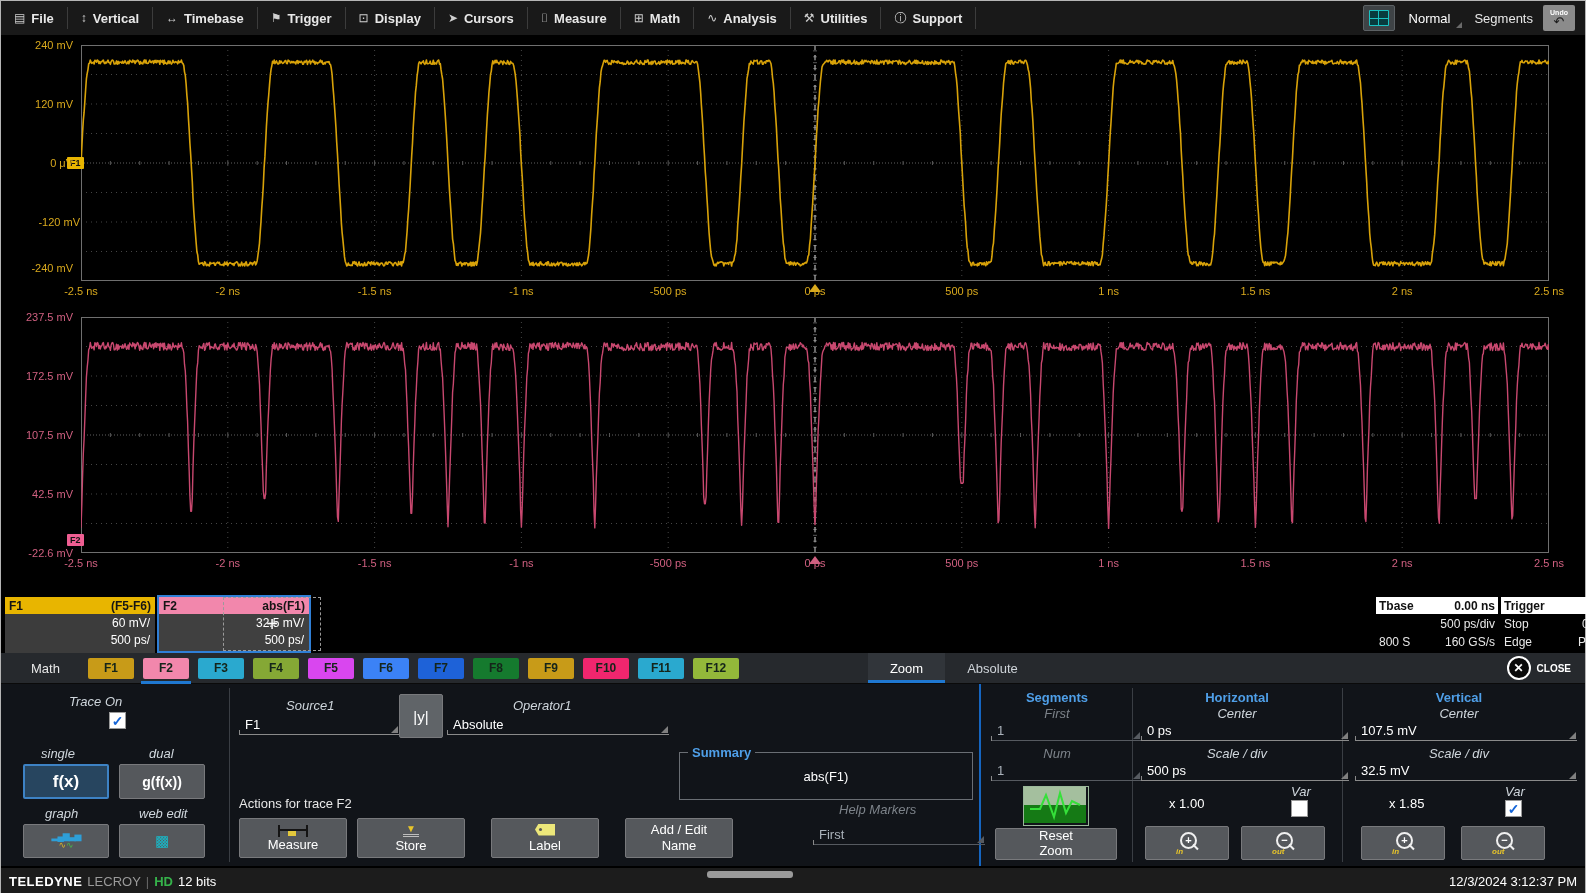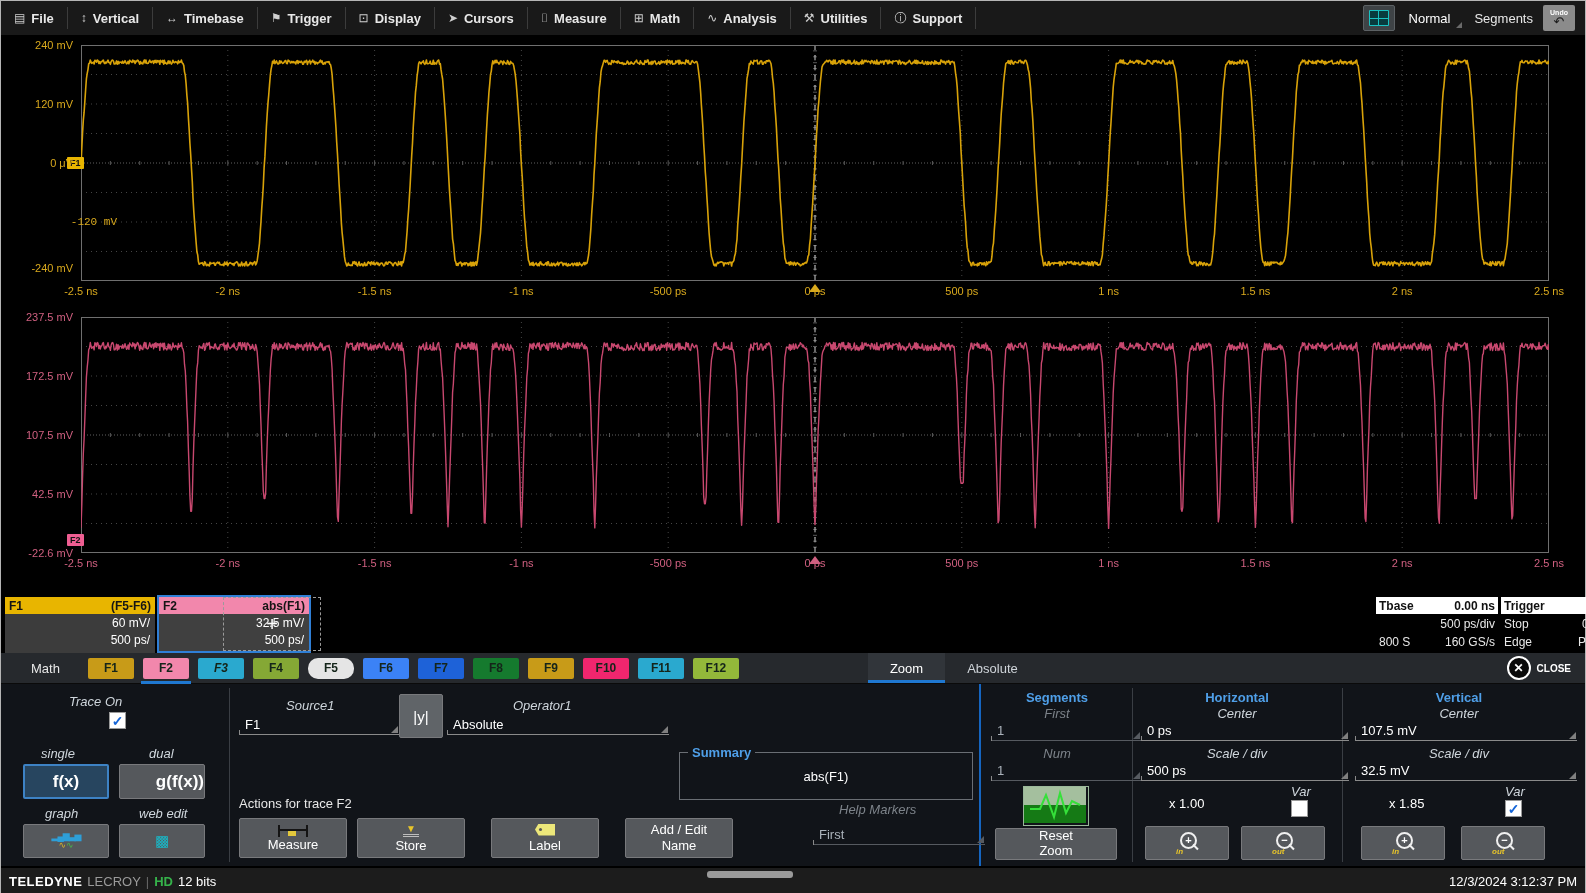--- a/index.html
+++ b/index.html
@@ -87,21 +87,21 @@
   .fld.dim::after{border-bottom-color:#565a60;}
   .gbtn{background:#55585c;border:1px solid #78797c;border-radius:2px;color:#fff;
         display:flex;align-items:center;justify-content:center;box-sizing:border-box;}
   .cb{width:17px;height:17px;background:#fff;border:1px solid #9a9a9a;display:flex;
       align-items:center;justify-content:center;font-size:14px;font-weight:bold;color:#1565d8;box-sizing:border-box;}
   .abs-pos{position:absolute;}
 
   
   #fx-btn{background:#27455f;border:2px solid #3d82c4;font-weight:bold;font-size:17px;color:#fff;
           border-radius:2px;display:flex;align-items:center;justify-content:center;box-sizing:border-box;}
-  #gfx-btn{font-weight:bold;font-size:17px;justify-content:flex-end;}
+  #gfx-btn{font-weight:bold;font-size:14px;}
   .icon-stack{display:flex;flex-direction:column;align-items:center;line-height:1;}
   .bars{color:#2e9fd8;font-size:9px;letter-spacing:-1px;}
   
   .meas-icon{width:26px;height:12px;border-left:2px solid #141414;border-right:2px solid #141414;position:relative;}
   .meas-icon::before{content:"";position:absolute;left:-2px;right:-2px;top:4px;height:2px;background:#141414;}
   .meas-icon::after{content:"";position:absolute;left:8px;top:6px;width:8px;height:5px;background:#e3c83c;}
   .store-icon{display:flex;flex-direction:column;align-items:center;line-height:1;}
   .store-icon .arr{color:#e8c52a;font-size:10px;}
   .store-icon .base{width:16px;height:4px;background:repeating-linear-gradient(#bdbdbd 0 1px,transparent 1px 2px);}
   .label-icon{width:20px;height:12px;background:#ece77a;clip-path:polygon(0 50%,18% 0,100% 0,100% 100%,18% 100%);
@@ -311,21 +311,21 @@
         <rect x="0.5" y="0.5" width="1467" height="235" fill="none" stroke="#6f6f6f"></rect>
         <polyline points="0.0,119.9 0.8,103.3 1.5,88.8 2.3,75.4 3.1,67.2 3.9,55.6 4.6,45.3 5.4,33.8 6.2,28.5 7.0,24.3 7.7,18.9 8.5,18.2 9.3,15.0 10.0,17.0 10.8,18.3 11.6,17.6 12.4,17.2 13.1,19.0 13.9,15.2 14.7,15.6 15.5,17.2 16.2,15.1 17.0,15.4 17.8,18.4 18.5,16.6 19.3,18.6 20.1,16.9 20.9,16.8 21.6,15.5 22.4,15.1 23.2,18.0 24.0,18.6 24.7,17.1 25.5,18.0 26.3,16.4 27.0,15.1 27.8,17.5 28.6,17.5 29.4,19.3 30.1,16.6 30.9,15.3 31.7,15.1 32.5,16.3 33.2,19.0 34.0,19.0 34.8,18.1 35.5,15.9 36.3,19.2 37.1,16.2 37.9,18.7 38.6,17.1 39.4,17.2 40.2,17.1 40.9,18.2 41.7,16.2 42.5,18.1 43.3,17.4 44.0,15.7 44.8,17.4 45.6,18.8 46.4,18.1 47.1,16.4 47.9,18.7 48.7,15.3 49.4,16.2 50.2,16.5 51.0,17.4 51.8,15.1 52.5,16.8 53.3,15.8 54.1,18.5 54.9,16.0 55.6,16.7 56.4,15.1 57.2,15.5 57.9,17.0 58.7,19.3 59.5,16.5 60.3,18.4 61.0,18.1 61.8,18.9 62.6,16.3 63.4,15.0 64.1,18.0 64.9,15.1 65.7,18.3 66.4,18.5 67.2,18.3 68.0,16.6 68.8,15.2 69.5,17.0 70.3,17.6 71.1,16.2 71.9,16.0 72.6,18.4 73.4,15.5 74.2,17.5 74.9,15.2 75.7,17.7 76.5,15.7 77.3,16.6 78.0,15.7 78.8,19.3 79.6,15.4 80.4,16.5 81.1,17.3 81.9,15.4 82.7,19.1 83.4,15.4 84.2,18.3 85.0,18.1 85.8,19.1 86.5,18.0 87.3,15.9 88.1,18.5 88.9,16.1 89.6,17.6 90.4,19.1 91.2,17.8 91.9,15.3 92.7,17.2 93.5,17.7 94.3,16.7 95.0,17.2 95.8,17.0 96.6,18.8 97.4,15.6 98.1,17.7 98.9,16.7 99.7,17.1 100.4,15.1 101.2,17.9 102.0,18.6 102.8,20.6 103.5,26.8 104.3,30.4 105.1,38.9 105.9,50.6 106.6,57.8 107.4,72.6 108.2,85.1 108.9,98.2 109.7,109.9 110.5,123.7 111.3,136.6 112.0,152.9 112.8,166.5 113.6,177.4 114.3,186.5 115.1,197.1 115.9,206.8 116.7,209.9 117.4,216.5 118.2,219.2 119.0,218.8 119.8,218.0 120.5,218.3 121.3,217.7 122.1,219.6 122.8,220.5 123.6,216.7 124.4,217.5 125.2,220.3 125.9,220.7 126.7,219.3 127.5,220.3 128.3,221.0 129.0,217.3 129.8,218.8 130.6,218.3 131.3,218.3 132.1,218.2 132.9,217.6 133.7,219.9 134.4,220.2 135.2,218.0 136.0,217.9 136.8,217.0 137.5,218.4 138.3,217.4 139.1,219.8 139.8,219.7 140.6,219.9 141.4,220.0 142.2,219.1 142.9,220.7 143.7,217.0 144.5,219.3 145.3,219.5 146.0,216.9 146.8,220.7 147.6,218.8 148.3,218.2 149.1,217.6 149.9,218.3 150.7,218.5 151.4,219.6 152.2,218.6 153.0,220.5 153.8,218.0 154.5,218.0 155.3,216.9 156.1,217.0 156.8,218.1 157.6,220.9 158.4,219.3 159.2,221.0 159.9,219.2 160.7,217.2 161.5,220.8 162.3,219.4 163.0,218.7 163.8,220.9 164.6,217.3 165.3,216.9 166.1,220.6 166.9,220.7 167.7,219.5 168.4,219.6 169.2,217.3 170.0,218.7 170.8,217.8 171.5,219.9 172.3,218.3 173.1,217.3 173.8,216.6 174.6,219.9 175.4,218.5 176.2,215.7 176.9,210.5 177.7,204.6 178.5,198.1 179.3,185.9 180.0,176.5 180.8,162.6 181.6,151.8 182.3,140.6 183.1,122.8 183.9,111.9 184.7,96.1 185.4,81.9 186.2,69.0 187.0,57.9 187.7,50.3 188.5,40.1 189.3,30.7 190.1,24.2 190.8,20.8 191.6,16.2 192.4,18.1 193.2,15.1 193.9,18.7 194.7,17.2 195.5,15.9 196.2,18.0 197.0,19.1 197.8,18.7 198.6,15.7 199.3,17.9 200.1,16.2 200.9,17.4 201.7,18.4 202.4,18.0 203.2,17.1 204.0,15.8 204.7,15.5 205.5,18.3 206.3,18.7 207.1,15.1 207.8,16.2 208.6,16.0 209.4,18.0 210.2,17.7 210.9,16.4 211.7,17.7 212.5,16.6 213.2,17.7 214.0,17.1 214.8,19.0 215.6,16.1 216.3,15.7 217.1,18.4 217.9,16.1 218.7,17.2 219.4,17.4 220.2,16.1 221.0,17.2 221.7,19.1 222.5,19.1 223.3,16.2 224.1,17.4 224.8,16.3 225.6,15.3 226.4,19.4 227.2,16.7 227.9,16.8 228.7,15.3 229.5,18.9 230.2,16.8 231.0,16.8 231.8,15.2 232.6,17.4 233.3,16.3 234.1,19.3 234.9,17.1 235.7,17.7 236.4,18.9 237.2,17.5 238.0,17.6 238.7,16.3 239.5,15.2 240.3,17.5 241.1,15.9 241.8,19.0 242.6,19.3 243.4,17.5 244.2,18.9 244.9,17.0 245.7,17.0 246.5,16.8 247.2,17.4 248.0,16.5 248.8,19.2 249.6,19.9 250.3,23.5 251.1,29.6 251.9,41.1 252.7,50.3 253.4,59.9 254.2,71.3 255.0,83.5 255.7,97.2 256.5,109.5 257.3,124.0 258.1,139.1 258.8,150.0 259.6,163.1 260.4,178.4 261.1,187.3 261.9,194.8 262.7,203.1 263.5,211.9 264.2,216.2 265.0,218.4 265.8,220.9 266.6,220.0 267.3,218.1 268.1,220.1 268.9,220.1 269.6,220.5 270.4,220.0 271.2,220.5 272.0,216.9 272.7,218.1 273.5,216.7 274.3,219.3 275.1,217.2 275.8,220.0 276.6,220.9 277.4,218.5 278.1,216.9 278.9,220.5 279.7,220.5 280.5,218.9 281.2,219.0 282.0,221.0 282.8,219.6 283.6,217.6 284.3,220.6 285.1,219.4 285.9,220.4 286.6,217.7 287.4,216.8 288.2,218.4 289.0,217.5 289.7,220.0 290.5,216.7 291.3,218.3 292.1,219.4 292.8,217.0 293.6,219.2 294.4,219.7 295.1,218.0 295.9,217.3 296.7,219.5 297.5,218.2 298.2,220.4 299.0,219.4 299.8,218.3 300.6,218.0 301.3,218.5 302.1,219.9 302.9,220.9 303.6,220.4 304.4,217.8 305.2,217.0 306.0,219.2 306.7,219.1 307.5,217.1 308.3,217.0 309.1,217.1 309.8,217.9 310.6,218.0 311.4,219.9 312.1,220.8 312.9,218.9 313.7,217.8 314.5,217.5 315.2,218.7 316.0,220.2 316.8,220.5 317.6,216.6 318.3,219.2 319.1,219.5 319.9,216.7 320.6,220.9 321.4,216.6 322.2,217.7 323.0,214.0 323.7,209.4 324.5,206.3 325.3,196.1 326.1,186.4 326.8,174.7 327.6,164.7 328.4,151.6 329.1,140.7 329.9,125.4 330.7,110.8 331.5,98.1 332.2,83.3 333.0,70.0 333.8,59.0 334.5,47.4 335.3,40.4 336.1,30.8 336.9,25.3 337.6,18.8 338.4,16.9 339.2,17.6 340.0,18.8 340.7,17.3 341.5,17.2 342.3,15.8 343.0,18.2 343.8,19.3 344.6,18.2 345.4,15.0 346.1,18.6 346.9,18.7 347.7,18.5 348.5,18.1 349.2,16.2 350.0,18.9 350.8,19.1 351.5,19.1 352.3,15.2 353.1,19.3 353.9,17.7 354.6,18.5 355.4,19.0 356.2,16.5 357.0,15.4 357.7,15.1 358.5,19.1 359.3,18.6 360.0,24.4 360.8,29.7 361.6,34.0 362.4,44.4 363.1,53.3 363.9,64.5 364.7,76.9 365.5,90.1 366.2,102.7 367.0,118.5 367.8,133.4 368.5,145.9 369.3,157.9 370.1,169.7 370.9,182.2 371.6,194.1 372.4,198.8 373.2,207.4 374.0,215.4 374.7,216.8 375.5,220.3 376.3,218.7 377.0,220.4 377.8,218.0 378.6,218.0 379.4,217.1 380.1,217.9 380.9,221.0 381.7,218.6 382.5,219.3 383.2,217.8 384.0,219.8 384.8,217.8 385.5,217.8 386.3,218.5 387.1,220.8 387.9,218.7 388.6,220.0 389.4,217.3 390.2,221.0 391.0,217.3 391.7,220.7 392.5,217.3 393.3,220.6 394.0,218.0 394.8,216.9 395.6,220.2 396.4,216.5 397.1,210.1 397.9,203.2 398.7,195.7 399.5,188.1 400.2,177.8 401.0,163.3 401.8,151.3 402.5,138.1 403.3,123.3 404.1,112.8 404.9,97.4 405.6,83.7 406.4,69.6 407.2,58.9 407.9,47.9 408.7,39.4 409.5,29.7 410.3,26.1 411.0,19.8 411.8,15.9 412.6,18.8 413.4,17.3 414.1,15.3 414.9,17.8 415.7,15.2 416.4,17.5 417.2,17.6 418.0,19.1 418.8,18.0 419.5,16.1 420.3,16.1 421.1,17.2 421.9,19.4 422.6,16.0 423.4,17.5 424.2,17.9 424.9,18.8 425.7,19.0 426.5,15.6 427.3,17.0 428.0,19.3 428.8,19.4 429.6,16.4 430.4,18.0 431.1,18.1 431.9,18.5 432.7,20.7 433.4,24.7 434.2,29.2 435.0,36.0 435.8,45.7 436.5,54.9 437.3,66.3 438.1,77.9 438.9,89.4 439.6,105.9 440.4,120.2 441.2,131.5 441.9,143.9 442.7,160.0 443.5,172.8 444.3,182.1 445.0,191.0 445.8,202.2 446.6,206.8 447.4,215.1 448.1,216.6 448.9,220.2 449.7,219.4 450.4,217.9 451.2,220.2 452.0,217.2 452.8,220.6 453.5,219.5 454.3,218.9 455.1,217.9 455.9,220.0 456.6,220.6 457.4,218.7 458.2,220.8 458.9,217.2 459.7,216.9 460.5,219.6 461.3,219.0 462.0,219.9 462.8,220.1 463.6,219.2 464.4,218.9 465.1,217.5 465.9,220.4 466.7,216.8 467.4,216.8 468.2,220.4 469.0,220.4 469.8,220.5 470.5,218.1 471.3,220.8 472.1,219.0 472.9,218.2 473.6,220.4 474.4,220.9 475.2,218.8 475.9,219.3 476.7,217.2 477.5,220.5 478.3,218.8 479.0,217.8 479.8,217.5 480.6,217.2 481.3,218.2 482.1,220.6 482.9,218.3 483.7,218.7 484.4,219.9 485.2,218.2 486.0,220.7 486.8,221.0 487.5,218.8 488.3,220.3 489.1,220.5 489.8,219.5 490.6,218.8 491.4,218.3 492.2,220.7 492.9,219.5 493.7,218.1 494.5,219.3 495.3,220.5 496.0,217.8 496.8,220.5 497.6,220.4 498.3,217.6 499.1,219.3 499.9,219.4 500.7,220.8 501.4,219.9 502.2,218.8 503.0,217.5 503.8,219.8 504.5,217.6 505.3,218.7 506.1,217.9 506.8,214.4 507.6,210.0 508.4,202.3 509.2,192.2 509.9,183.1 510.7,168.7 511.5,157.3 512.3,146.5 513.0,129.9 513.8,118.4 514.6,102.8 515.3,88.9 516.1,77.6 516.9,66.2 517.7,52.8 518.4,42.6 519.2,36.7 520.0,26.8 520.8,22.7 521.5,20.9 522.3,18.0 523.1,15.3 523.8,15.4 524.6,17.2 525.4,16.0 526.2,15.4 526.9,17.5 527.7,19.3 528.5,18.0 529.3,18.8 530.0,19.4 530.8,15.5 531.6,16.1 532.3,17.6 533.1,15.8 533.9,16.7 534.7,17.1 535.4,16.6 536.2,18.1 537.0,15.9 537.8,16.7 538.5,18.2 539.3,18.3 540.1,17.7 540.8,18.6 541.6,17.6 542.4,19.4 543.2,18.3 543.9,19.1 544.7,19.2 545.5,18.4 546.3,16.1 547.0,16.9 547.8,19.3 548.6,18.2 549.3,18.8 550.1,16.8 550.9,18.1 551.7,18.3 552.4,19.1 553.2,18.7 554.0,16.7 554.7,16.6 555.5,15.1 556.3,17.5 557.1,18.1 557.8,18.2 558.6,19.2 559.4,15.7 560.2,17.6 560.9,18.0 561.7,19.4 562.5,18.6 563.2,19.4 564.0,15.5 564.8,17.2 565.6,17.3 566.3,15.1 567.1,15.1 567.9,19.2 568.7,18.4 569.4,17.2 570.2,19.4 571.0,16.3 571.7,19.0 572.5,17.1 573.3,16.1 574.1,16.1 574.8,18.6 575.6,19.4 576.4,18.2 577.2,18.2 577.9,16.7 578.7,19.2 579.5,18.6 580.2,15.8 581.0,17.7 581.8,16.5 582.6,16.6 583.3,17.8 584.1,16.5 584.9,15.8 585.7,19.3 586.4,15.1 587.2,16.8 588.0,17.4 588.7,15.6 589.5,18.7 590.3,16.8 591.1,15.8 591.8,19.3 592.6,18.7 593.4,19.0 594.2,18.5 594.9,15.8 595.7,17.6 596.5,16.4 597.2,15.3 598.0,19.2 598.8,15.4 599.6,18.1 600.3,18.8 601.1,17.2 601.9,18.1 602.7,17.6 603.4,18.6 604.2,18.9 605.0,15.0 605.7,15.3 606.5,17.4 607.3,15.6 608.1,18.6 608.8,19.1 609.6,19.3 610.4,17.0 611.2,15.7 611.9,16.6 612.7,17.3 613.5,17.9 614.2,17.3 615.0,16.5 615.8,16.8 616.6,19.3 617.3,24.4 618.1,30.9 618.9,37.6 619.7,48.4 620.4,60.2 621.2,71.4 622.0,84.1 622.7,98.7 623.5,111.0 624.3,127.0 625.1,137.3 625.8,150.6 626.6,162.9 627.4,177.1 628.1,188.0 628.9,197.5 629.7,206.1 630.5,211.8 631.2,213.7 632.0,216.4 632.8,219.9 633.6,220.6 634.3,219.1 635.1,220.9 635.9,218.8 636.6,217.3 637.4,218.3 638.2,217.2 639.0,217.4 639.7,216.9 640.5,216.9 641.3,217.3 642.1,217.8 642.8,220.9 643.6,218.0 644.4,217.9 645.1,218.8 645.9,218.0 646.7,217.9 647.5,219.4 648.2,217.3 649.0,217.3 649.8,217.2 650.6,221.0 651.3,217.0 652.1,217.0 652.9,215.4 653.6,211.2 654.4,208.6 655.2,200.5 656.0,194.3 656.7,180.0 657.5,169.6 658.3,157.6 659.1,144.5 659.8,131.6 660.6,120.2 661.4,104.8 662.1,91.4 662.9,76.7 663.7,65.9 664.5,54.8 665.2,45.5 666.0,33.3 666.8,29.3 667.6,24.4 668.3,18.5 669.1,19.4 669.9,16.0 670.6,17.8 671.4,17.9 672.2,19.2 673.0,15.3 673.7,15.8 674.5,16.0 675.3,15.6 676.1,15.2 676.8,18.9 677.6,18.4 678.4,18.7 679.1,16.6 679.9,15.8 680.7,16.0 681.5,19.2 682.2,19.1 683.0,17.3 683.8,16.9 684.6,18.2 685.3,15.8 686.1,15.9 686.9,16.5 687.6,15.2 688.4,15.5 689.2,16.8 690.0,18.7 690.7,23.5 691.5,32.3 692.3,38.1 693.1,47.5 693.8,60.2 694.6,70.4 695.4,82.6 696.1,97.1 696.9,112.4 697.7,123.4 698.5,137.4 699.2,153.4 700.0,163.8 700.8,176.8 701.5,187.7 702.3,198.0 703.1,202.9 703.9,213.0 704.6,215.3 705.4,218.2 706.2,218.3 707.0,218.5 707.7,217.4 708.5,219.9 709.3,216.7 710.0,219.6 710.8,217.3 711.6,218.7 712.4,220.1 713.1,217.2 713.9,217.8 714.7,220.2 715.5,218.6 716.2,217.6 717.0,218.3 717.8,219.5 718.5,219.2 719.3,220.9 720.1,220.1 720.9,220.0 721.6,218.6 722.4,219.5 723.2,218.1 724.0,218.2 724.7,217.3 725.5,217.9 726.3,215.8 727.0,211.4 727.8,209.9 728.6,199.8 729.4,193.6 730.1,181.3 730.9,169.2 731.7,157.8 732.5,143.8 733.2,131.4 734.0,119.1 734.8,103.9 735.5,90.4 736.3,77.9 737.1,63.6 737.9,55.6 738.6,46.0 739.4,36.6 740.2,29.4 741.0,22.1 741.7,20.2 742.5,19.1 743.3,18.3 744.0,17.0 744.8,16.9 745.6,15.3 746.4,16.1 747.1,16.9 747.9,15.5 748.7,15.2 749.5,16.2 750.2,18.7 751.0,16.2 751.8,19.3 752.5,15.0 753.3,18.5 754.1,15.1 754.9,18.9 755.6,18.5 756.4,18.2 757.2,17.5 758.0,15.7 758.7,15.7 759.5,18.9 760.3,15.9 761.0,15.1 761.8,17.3 762.6,15.1 763.4,18.3 764.1,16.7 764.9,19.2 765.7,16.8 766.5,17.8 767.2,15.2 768.0,18.4 768.8,15.6 769.5,17.2 770.3,19.2 771.1,18.4 771.9,18.3 772.6,17.2 773.4,15.3 774.2,19.2 774.9,18.7 775.7,16.6 776.5,19.0 777.3,17.8 778.0,19.4 778.8,18.0 779.6,16.9 780.4,19.0 781.1,15.0 781.9,18.7 782.7,17.8 783.4,15.4 784.2,16.6 785.0,15.3 785.8,16.6 786.5,16.9 787.3,16.0 788.1,16.8 788.9,16.8 789.6,18.5 790.4,15.6 791.2,15.7 791.9,17.4 792.7,18.6 793.5,16.0 794.3,18.6 795.0,18.9 795.8,15.1 796.6,18.9 797.4,17.4 798.1,19.1 798.9,17.5 799.7,16.0 800.4,17.7 801.2,16.4 802.0,16.1 802.8,19.2 803.5,16.4 804.3,15.4 805.1,16.1 805.9,15.3 806.6,18.6 807.4,18.4 808.2,15.2 808.9,17.9 809.7,16.6 810.5,17.0 811.3,18.7 812.0,15.7 812.8,16.5 813.6,16.3 814.4,16.0 815.1,15.7 815.9,16.0 816.7,16.9 817.4,19.1 818.2,15.2 819.0,16.1 819.8,19.1 820.5,18.0 821.3,16.9 822.1,17.2 822.9,18.7 823.6,17.5 824.4,19.4 825.2,18.8 825.9,17.6 826.7,17.8 827.5,16.8 828.3,15.4 829.0,16.5 829.8,18.2 830.6,18.9 831.4,18.6 832.1,17.0 832.9,17.7 833.7,15.3 834.4,18.3 835.2,15.2 836.0,18.7 836.8,15.7 837.5,18.0 838.3,17.4 839.1,18.3 839.9,17.7 840.6,18.0 841.4,15.8 842.2,18.6 842.9,19.1 843.7,18.9 844.5,16.6 845.3,17.6 846.0,19.4 846.8,16.6 847.6,19.2 848.3,17.8 849.1,17.3 849.9,19.3 850.7,16.5 851.4,17.8 852.2,17.8 853.0,19.3 853.8,15.7 854.5,18.8 855.3,16.7 856.1,18.6 856.8,17.6 857.6,19.2 858.4,17.7 859.2,19.0 859.9,15.0 860.7,15.4 861.5,17.1 862.3,17.6 863.0,16.1 863.8,17.7 864.6,19.1 865.3,16.6 866.1,16.3 866.9,17.3 867.7,15.5 868.4,17.0 869.2,19.2 870.0,16.8 870.8,16.6 871.5,16.4 872.3,17.6 873.1,17.2 873.8,21.4 874.6,28.5 875.4,33.6 876.2,42.1 876.9,54.6 877.7,66.8 878.5,77.1 879.3,88.5 880.0,105.3 880.8,118.2 881.6,132.8 882.3,145.2 883.1,160.1 883.9,168.8 884.7,180.0 885.4,192.6 886.2,202.4 887.0,206.0 887.8,215.3 888.5,216.7 889.3,217.5 890.1,220.6 890.8,220.6 891.6,217.5 892.4,217.4 893.2,220.2 893.9,219.5 894.7,219.9 895.5,219.4 896.3,220.8 897.0,218.2 897.8,220.2 898.6,217.9 899.3,217.9 900.1,217.8 900.9,219.6 901.7,218.2 902.4,219.7 903.2,217.6 904.0,219.7 904.8,220.7 905.5,216.8 906.3,219.5 907.1,218.0 907.8,216.8 908.6,217.7 909.4,216.9 910.2,216.4 910.9,211.7 911.7,202.4 912.5,198.2 913.3,185.1 914.0,176.0 914.8,164.7 915.6,151.5 916.3,139.5 917.1,123.3 917.9,111.4 918.7,98.1 919.4,83.6 920.2,69.2 921.0,59.4 921.7,50.6 922.5,38.7 923.3,30.8 924.1,24.4 924.8,18.7 925.6,17.8 926.4,17.7 927.2,15.7 927.9,18.4 928.7,16.0 929.5,19.1 930.2,15.3 931.0,16.0 931.8,18.8 932.6,19.1 933.3,17.2 934.1,16.5 934.9,17.1 935.7,17.6 936.4,17.7 937.2,17.8 938.0,15.6 938.7,15.7 939.5,15.3 940.3,17.7 941.1,16.6 941.8,17.6 942.6,18.5 943.4,16.4 944.2,15.2 944.9,15.5 945.7,17.5 946.5,20.3 947.2,24.5 948.0,27.4 948.8,34.8 949.6,43.4 950.3,55.8 951.1,64.5 951.9,76.6 952.7,91.7 953.4,106.0 954.2,119.2 955.0,133.0 955.7,145.7 956.5,157.8 957.3,169.3 958.1,180.2 958.8,191.4 959.6,199.6 960.4,209.8 961.2,211.8 961.9,216.7 962.7,220.8 963.5,218.1 964.2,217.4 965.0,220.1 965.8,220.1 966.6,220.5 967.3,216.7 968.1,216.9 968.9,220.5 969.7,218.9 970.4,218.3 971.2,218.0 972.0,217.8 972.7,219.4 973.5,217.6 974.3,218.2 975.1,217.8 975.8,218.3 976.6,218.1 977.4,218.2 978.2,216.9 978.9,220.6 979.7,216.7 980.5,218.1 981.2,220.1 982.0,218.3 982.8,216.6 983.6,218.6 984.3,218.8 985.1,219.3 985.9,217.0 986.7,216.9 987.4,217.5 988.2,218.2 989.0,216.8 989.7,217.6 990.5,216.7 991.3,218.9 992.1,218.4 992.8,219.5 993.6,216.9 994.4,219.4 995.1,217.7 995.9,218.5 996.7,218.4 997.5,217.4 998.2,219.9 999.0,219.9 999.8,219.8 1000.6,218.5 1001.3,216.8 1002.1,219.0 1002.9,217.4 1003.6,218.7 1004.4,218.0 1005.2,219.5 1006.0,218.8 1006.7,216.9 1007.5,220.4 1008.3,217.6 1009.1,219.9 1009.8,220.3 1010.6,216.9 1011.4,216.9 1012.1,220.7 1012.9,218.1 1013.7,216.8 1014.5,217.4 1015.2,219.2 1016.0,217.6 1016.8,220.1 1017.6,220.2 1018.3,219.6 1019.1,219.8 1019.9,216.2 1020.6,213.8 1021.4,209.8 1022.2,198.9 1023.0,190.4 1023.7,180.6 1024.5,170.3 1025.3,159.2 1026.1,146.3 1026.8,132.1 1027.6,118.6 1028.4,103.4 1029.1,90.1 1029.9,79.1 1030.7,66.0 1031.5,53.6 1032.2,42.5 1033.0,34.5 1033.8,29.2 1034.6,23.6 1035.3,18.4 1036.1,18.5 1036.9,18.5 1037.6,17.8 1038.4,17.1 1039.2,15.1 1040.0,17.7 1040.7,15.2 1041.5,18.0 1042.3,15.0 1043.1,18.7 1043.8,17.7 1044.6,18.1 1045.4,18.7 1046.1,19.1 1046.9,18.9 1047.7,17.9 1048.5,17.2 1049.2,15.4 1050.0,17.5 1050.8,16.7 1051.6,16.4 1052.3,18.1 1053.1,18.3 1053.9,17.2 1054.6,16.8 1055.4,15.4 1056.2,17.0 1057.0,15.4 1057.7,18.5 1058.5,16.1 1059.3,16.4 1060.1,16.7 1060.8,18.8 1061.6,17.9 1062.4,19.1 1063.1,19.3 1063.9,18.9 1064.7,19.0 1065.5,16.9 1066.2,15.0 1067.0,16.0 1067.8,15.6 1068.5,16.2 1069.3,17.3 1070.1,18.4 1070.9,18.6 1071.6,19.1 1072.4,15.8 1073.2,17.1 1074.0,15.6 1074.7,16.3 1075.5,15.5 1076.3,17.6 1077.0,17.7 1077.8,16.1 1078.6,17.6 1079.4,17.8 1080.1,18.4 1080.9,16.7 1081.7,15.2 1082.5,15.7 1083.2,16.4 1084.0,19.0 1084.8,18.9 1085.5,18.0 1086.3,19.3 1087.1,17.4 1087.9,18.0 1088.6,15.9 1089.4,18.7 1090.2,17.5 1091.0,18.3 1091.7,15.5 1092.5,19.3 1093.3,21.0 1094.0,24.2 1094.8,28.4 1095.6,35.2 1096.4,44.9 1097.1,54.8 1097.9,63.5 1098.7,78.7 1099.5,88.4 1100.2,105.3 1101.0,119.0 1101.8,131.6 1102.5,145.6 1103.3,158.8 1104.1,171.4 1104.9,182.2 1105.6,190.0 1106.4,202.6 1107.2,210.0 1108.0,211.2 1108.7,215.4 1109.5,217.9 1110.3,217.2 1111.0,219.3 1111.8,219.0 1112.6,216.7 1113.4,217.6 1114.1,217.8 1114.9,216.8 1115.7,220.6 1116.5,219.6 1117.2,220.7 1118.0,217.8 1118.8,216.8 1119.5,219.6 1120.3,217.3 1121.1,218.6 1121.9,220.4 1122.6,218.1 1123.4,217.9 1124.2,219.8 1125.0,220.3 1125.7,218.4 1126.5,219.0 1127.3,220.1 1128.0,220.6 1128.8,219.3 1129.6,220.0 1130.4,216.9 1131.1,212.6 1131.9,205.8 1132.7,195.0 1133.5,189.1 1134.2,177.3 1135.0,163.4 1135.8,151.0 1136.5,137.2 1137.3,123.8 1138.1,109.4 1138.9,98.8 1139.6,86.0 1140.4,72.3 1141.2,58.4 1141.9,47.3 1142.7,38.4 1143.5,32.3 1144.3,23.2 1145.0,19.6 1145.8,19.1 1146.6,17.4 1147.4,16.8 1148.1,15.6 1148.9,18.9 1149.7,16.5 1150.4,18.7 1151.2,16.3 1152.0,17.1 1152.8,19.2 1153.5,17.1 1154.3,18.3 1155.1,17.7 1155.9,19.2 1156.6,17.0 1157.4,17.4 1158.2,18.2 1158.9,15.2 1159.7,16.1 1160.5,18.7 1161.3,18.7 1162.0,15.1 1162.8,16.4 1163.6,17.5 1164.4,18.3 1165.1,17.3 1165.9,15.9 1166.7,18.0 1167.4,21.8 1168.2,27.7 1169.0,36.9 1169.8,44.7 1170.5,53.1 1171.3,66.9 1172.1,78.6 1172.9,89.8 1173.6,103.2 1174.4,117.1 1175.2,131.0 1175.9,144.7 1176.7,159.4 1177.5,169.4 1178.3,183.7 1179.0,192.8 1179.8,202.5 1180.6,209.2 1181.4,215.0 1182.1,217.4 1182.9,217.3 1183.7,220.6 1184.4,216.8 1185.2,219.9 1186.0,220.2 1186.8,217.0 1187.5,219.1 1188.3,220.5 1189.1,217.1 1189.9,219.7 1190.6,217.1 1191.4,217.3 1192.2,218.1 1192.9,217.0 1193.7,218.0 1194.5,217.3 1195.3,217.6 1196.0,217.3 1196.8,218.6 1197.6,219.0 1198.4,218.2 1199.1,219.8 1199.9,217.1 1200.7,219.1 1201.4,218.3 1202.2,217.1 1203.0,215.9 1203.8,213.3 1204.5,210.6 1205.3,203.2 1206.1,194.5 1206.9,187.6 1207.6,177.1 1208.4,164.3 1209.2,151.6 1209.9,138.3 1210.7,124.3 1211.5,112.7 1212.3,96.8 1213.0,84.3 1213.8,73.0 1214.6,59.7 1215.3,46.8 1216.1,38.6 1216.9,29.9 1217.7,27.0 1218.4,20.2 1219.2,19.9 1220.0,17.4 1220.8,17.5 1221.5,15.1 1222.3,16.7 1223.1,15.3 1223.8,15.6 1224.6,18.9 1225.4,17.5 1226.2,17.0 1226.9,19.0 1227.7,15.4 1228.5,16.1 1229.3,16.6 1230.0,16.9 1230.8,18.2 1231.6,16.1 1232.3,18.4 1233.1,17.3 1233.9,18.1 1234.7,16.4 1235.4,18.9 1236.2,15.8 1237.0,15.4 1237.8,16.4 1238.5,17.1 1239.3,16.5 1240.1,17.9 1240.8,15.2 1241.6,15.8 1242.4,18.3 1243.2,16.5 1243.9,19.4 1244.7,16.4 1245.5,18.6 1246.3,17.6 1247.0,17.6 1247.8,16.5 1248.6,17.0 1249.3,16.2 1250.1,16.2 1250.9,15.4 1251.7,18.6 1252.4,18.9 1253.2,18.5 1254.0,18.1 1254.8,18.2 1255.5,18.5 1256.3,16.5 1257.1,17.7 1257.8,19.1 1258.6,17.2 1259.4,15.0 1260.2,16.5 1260.9,18.4 1261.7,16.8 1262.5,18.8 1263.3,16.5 1264.0,17.3 1264.8,16.5 1265.6,19.0 1266.3,18.7 1267.1,17.3 1267.9,17.1 1268.7,16.7 1269.4,18.6 1270.2,15.9 1271.0,18.9 1271.8,19.4 1272.5,17.6 1273.3,17.1 1274.1,18.2 1274.8,15.8 1275.6,15.1 1276.4,19.8 1277.2,20.6 1277.9,26.2 1278.7,32.3 1279.5,38.2 1280.3,50.1 1281.0,58.4 1281.8,72.0 1282.6,83.2 1283.3,95.3 1284.1,110.2 1284.9,123.9 1285.7,136.9 1286.4,152.2 1287.2,164.1 1288.0,174.5 1288.7,188.3 1289.5,196.9 1290.3,202.9 1291.1,211.5 1291.8,217.0 1292.6,220.1 1293.4,220.1 1294.2,220.7 1294.9,218.7 1295.7,217.1 1296.5,219.3 1297.2,221.0 1298.0,220.6 1298.8,217.6 1299.6,217.9 1300.3,217.4 1301.1,217.1 1301.9,219.5 1302.7,216.9 1303.4,219.5 1304.2,217.3 1305.0,219.3 1305.7,220.0 1306.5,219.3 1307.3,217.0 1308.1,217.3 1308.8,220.2 1309.6,219.3 1310.4,217.1 1311.2,217.6 1311.9,220.8 1312.7,217.7 1313.5,216.6 1314.2,218.5 1315.0,217.7 1315.8,219.0 1316.6,218.0 1317.3,218.8 1318.1,220.8 1318.9,219.9 1319.7,216.6 1320.4,218.3 1321.2,218.3 1322.0,218.7 1322.7,217.5 1323.5,220.1 1324.3,218.9 1325.1,217.6 1325.8,217.7 1326.6,219.1 1327.4,219.5 1328.2,217.5 1328.9,217.7 1329.7,219.6 1330.5,218.5 1331.2,217.1 1332.0,220.2 1332.8,219.6 1333.6,220.6 1334.3,219.0 1335.1,218.5 1335.9,217.3 1336.7,217.0 1337.4,219.9 1338.2,217.8 1339.0,217.8 1339.7,220.7 1340.5,220.7 1341.3,216.8 1342.1,217.5 1342.8,220.0 1343.6,219.0 1344.4,216.8 1345.2,219.1 1345.9,219.4 1346.7,216.8 1347.5,219.0 1348.2,217.7 1349.0,220.0 1349.8,218.1 1350.6,216.5 1351.3,208.9 1352.1,203.6 1352.9,197.6 1353.7,189.4 1354.4,178.5 1355.2,165.0 1356.0,150.8 1356.7,137.4 1357.5,126.1 1358.3,112.9 1359.1,95.2 1359.8,84.8 1360.6,70.7 1361.4,57.3 1362.1,47.6 1362.9,41.1 1363.7,32.2 1364.5,23.5 1365.2,20.2 1366.0,19.8 1366.8,17.3 1367.6,15.3 1368.3,16.2 1369.1,17.2 1369.9,19.0 1370.6,17.8 1371.4,17.1 1372.2,18.0 1373.0,19.4 1373.7,18.6 1374.5,15.3 1375.3,19.1 1376.1,15.4 1376.8,16.6 1377.6,16.5 1378.4,16.4 1379.1,16.4 1379.9,17.6 1380.7,16.7 1381.5,16.9 1382.2,16.3 1383.0,15.7 1383.8,15.1 1384.6,15.9 1385.3,18.7 1386.1,15.6 1386.9,19.1 1387.6,23.3 1388.4,25.9 1389.2,35.6 1390.0,45.8 1390.7,52.3 1391.5,65.6 1392.3,79.4 1393.1,91.4 1393.8,103.5 1394.6,119.4 1395.4,131.7 1396.1,147.3 1396.9,159.6 1397.7,170.7 1398.5,183.5 1399.2,192.5 1400.0,200.8 1400.8,209.1 1401.6,214.2 1402.3,215.0 1403.1,219.2 1403.9,217.7 1404.6,217.4 1405.4,218.9 1406.2,218.0 1407.0,219.6 1407.7,219.4 1408.5,220.2 1409.3,216.8 1410.1,220.8 1410.8,218.5 1411.6,216.6 1412.4,218.6 1413.1,219.0 1413.9,220.1 1414.7,216.7 1415.5,220.2 1416.2,219.4 1417.0,216.6 1417.8,217.7 1418.6,216.9 1419.3,220.6 1420.1,219.3 1420.9,217.1 1421.6,216.9 1422.4,220.7 1423.2,215.9 1424.0,213.9 1424.7,209.2 1425.5,204.0 1426.3,198.3 1427.1,186.2 1427.8,176.4 1428.6,163.2 1429.4,150.8 1430.1,137.5 1430.9,125.4 1431.7,108.9 1432.5,95.6 1433.2,83.9 1434.0,71.6 1434.8,60.2 1435.5,46.9 1436.3,38.3 1437.1,31.6 1437.9,27.3 1438.6,21.3 1439.4,16.7 1440.2,17.1 1441.0,15.4 1441.7,17.4 1442.5,17.7 1443.3,17.6 1444.0,16.4 1444.8,15.8 1445.6,16.5 1446.4,16.2 1447.1,18.5 1447.9,17.9 1448.7,17.7 1449.5,15.8 1450.2,16.0 1451.0,18.6 1451.8,15.8 1452.5,16.4 1453.3,17.5 1454.1,17.3 1454.9,18.8 1455.6,18.9 1456.4,17.5 1457.2,18.6 1458.0,15.0 1458.7,18.5 1459.5,17.1 1460.3,18.7 1461.0,17.5 1461.8,16.8 1462.6,16.8 1463.4,16.7 1464.1,15.4 1464.9,16.9 1465.7,18.3 1466.5,18.7 1467.2,16.3 1468.0,19.0" fill="none" stroke="#d8a209" stroke-width="1.6" stroke-linejoin="round"></polyline>
       </svg>
     <div class="trc-marker" id="marker1" style="background: rgb(232, 181, 0); top: 50%;">F1</div>
     <div class="trig-tri" id="trig1" style="bottom: -11px; border-top: none; border-bottom: 8px solid rgb(217, 169, 29);"></div>
   </div>
   <div id="ylabs1">
       <div class="ylab" style="color: rgb(217, 169, 29); position: absolute; right: 1512px; top: 44px;">240 mV</div>
       <div class="ylab" style="color: rgb(217, 169, 29); position: absolute; right: 1512px; top: 103px;">120 mV</div>
       <div class="ylab" style="color: rgb(217, 169, 29); position: absolute; right: 1512px; top: 162px;">0 μV</div>
-      <div class="ylab" style="color: rgb(217, 169, 29); position: absolute; right: 1468px; top: 221px; font-family: Liberation Mono, monospace;">-120 mV</div>
+      <div class="ylab" style="color: rgb(217, 169, 29); position: absolute; right: 1505px; top: 221px;">-120 mV</div>
       <div class="ylab" style="color: rgb(217, 169, 29); position: absolute; right: 1512px; top: 267px;">-240 mV</div>
     </div>
   <div id="xrow1">
       <div class="xlab" style="color: rgb(217, 169, 29); left: 0px; top: 1px;">-2.5 ns</div>
       <div class="xlab" style="color: rgb(217, 169, 29); left: 146.8px; top: 1px;">-2 ns</div>
       <div class="xlab" style="color: rgb(217, 169, 29); left: 293.6px; top: 1px;">-1.5 ns</div>
       <div class="xlab" style="color: rgb(217, 169, 29); left: 440.4px; top: 1px;">-1 ns</div>
       <div class="xlab" style="color: rgb(217, 169, 29); left: 587.2px; top: 1px;">-500 ps</div>
       <div class="xlab" style="color: rgb(217, 169, 29); left: 734px; top: 1px;">0 ps</div>
       <div class="xlab" style="color: rgb(217, 169, 29); left: 880.8px; top: 1px;">500 ps</div>
@@ -533,23 +533,23 @@
           </div>
       </div>
     </div>
   </div>
 
   <div id="frow">
     <span id="math-label">Math</span>
     <div id="f-buttons" style="display:flex;align-items:center;">
         <div class="f-btn" style="background: rgb(200, 155, 24);">F1</div>
         <div class="f-btn sel" style="background: rgb(242, 135, 172);">F2</div>
-        <div class="f-btn" style="background: rgb(42, 169, 207); font-style: italic;">F3</div>
+        <div class="f-btn" style="background: rgb(42, 169, 207);">F3</div>
         <div class="f-btn" style="background: rgb(133, 168, 53);">F4</div>
-        <div class="f-btn" style="background: #e5e5e5; border-radius: 10px;">F5</div>
+        <div class="f-btn" style="background: #d946ef;">F5</div>
         <div class="f-btn" style="background: #3b82f6;">F6</div>
         <div class="f-btn" style="background: rgb(30, 98, 216);">F7</div>
         <div class="f-btn" style="background: rgb(21, 122, 46);">F8</div>
         <div class="f-btn" style="background: rgb(200, 155, 24);">F9</div>
         <div class="f-btn" style="background: rgb(240, 38, 110);">F10</div>
         <div class="f-btn" style="background: rgb(42, 169, 207);">F11</div>
         <div class="f-btn" style="background: rgb(147, 184, 58);">F12</div>
       </div>
     <div style="width:120px;"></div>
     <div id="ztabs" style="display:flex;height:30px;">

